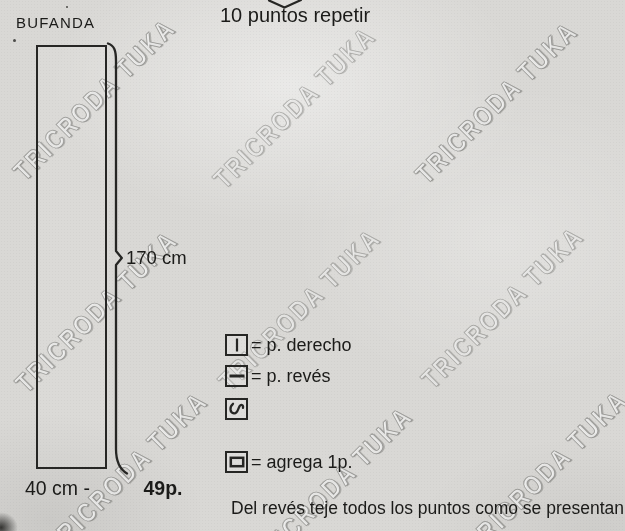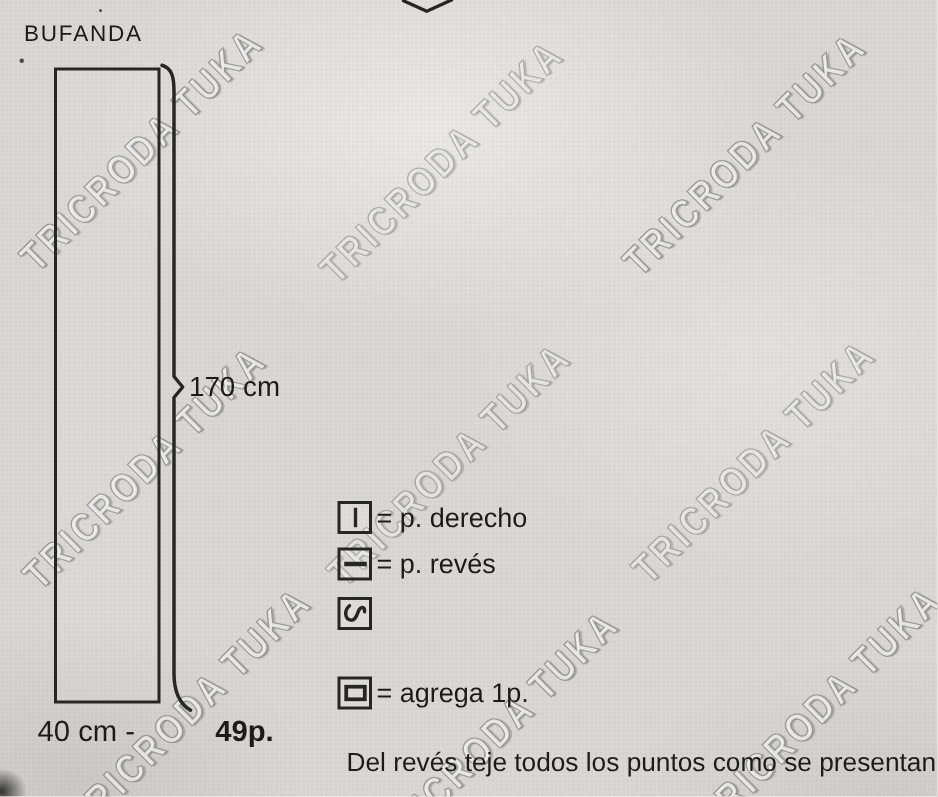--- a/index.html
+++ b/index.html
@@ -112,20 +112,21 @@
     <span class="wm" style="left:503px; top:308px; opacity:0.8;">TRICRODA TUKA</span>
     <span class="wm" style="left:127px; top:473px;">TRICRODA TUKA</span>
     <span class="wm" style="left:332px; top:488px;">TRICRODA TUKA</span>
     <span class="wm" style="left:547px; top:472px;">TRICRODA TUKA</span>
   </div>
 
   <div class="diagram">
 
     <div class="title">BUFANDA</div>
 
+    <div class="repeat-label">10 puntos repetir</div>
 
     <span class="chevron">
       <svg width="38" height="10" viewBox="0 0 38 10">
         <path d="M 3 0.5 L 18.5 7.5 L 35 0" fill="none" stroke="#262624" stroke-width="2.2" stroke-linecap="round" stroke-linejoin="round"></path>
       </svg>
     </span>
 
     <div class="scarf-rect"></div>
 
     <span class="brace">

